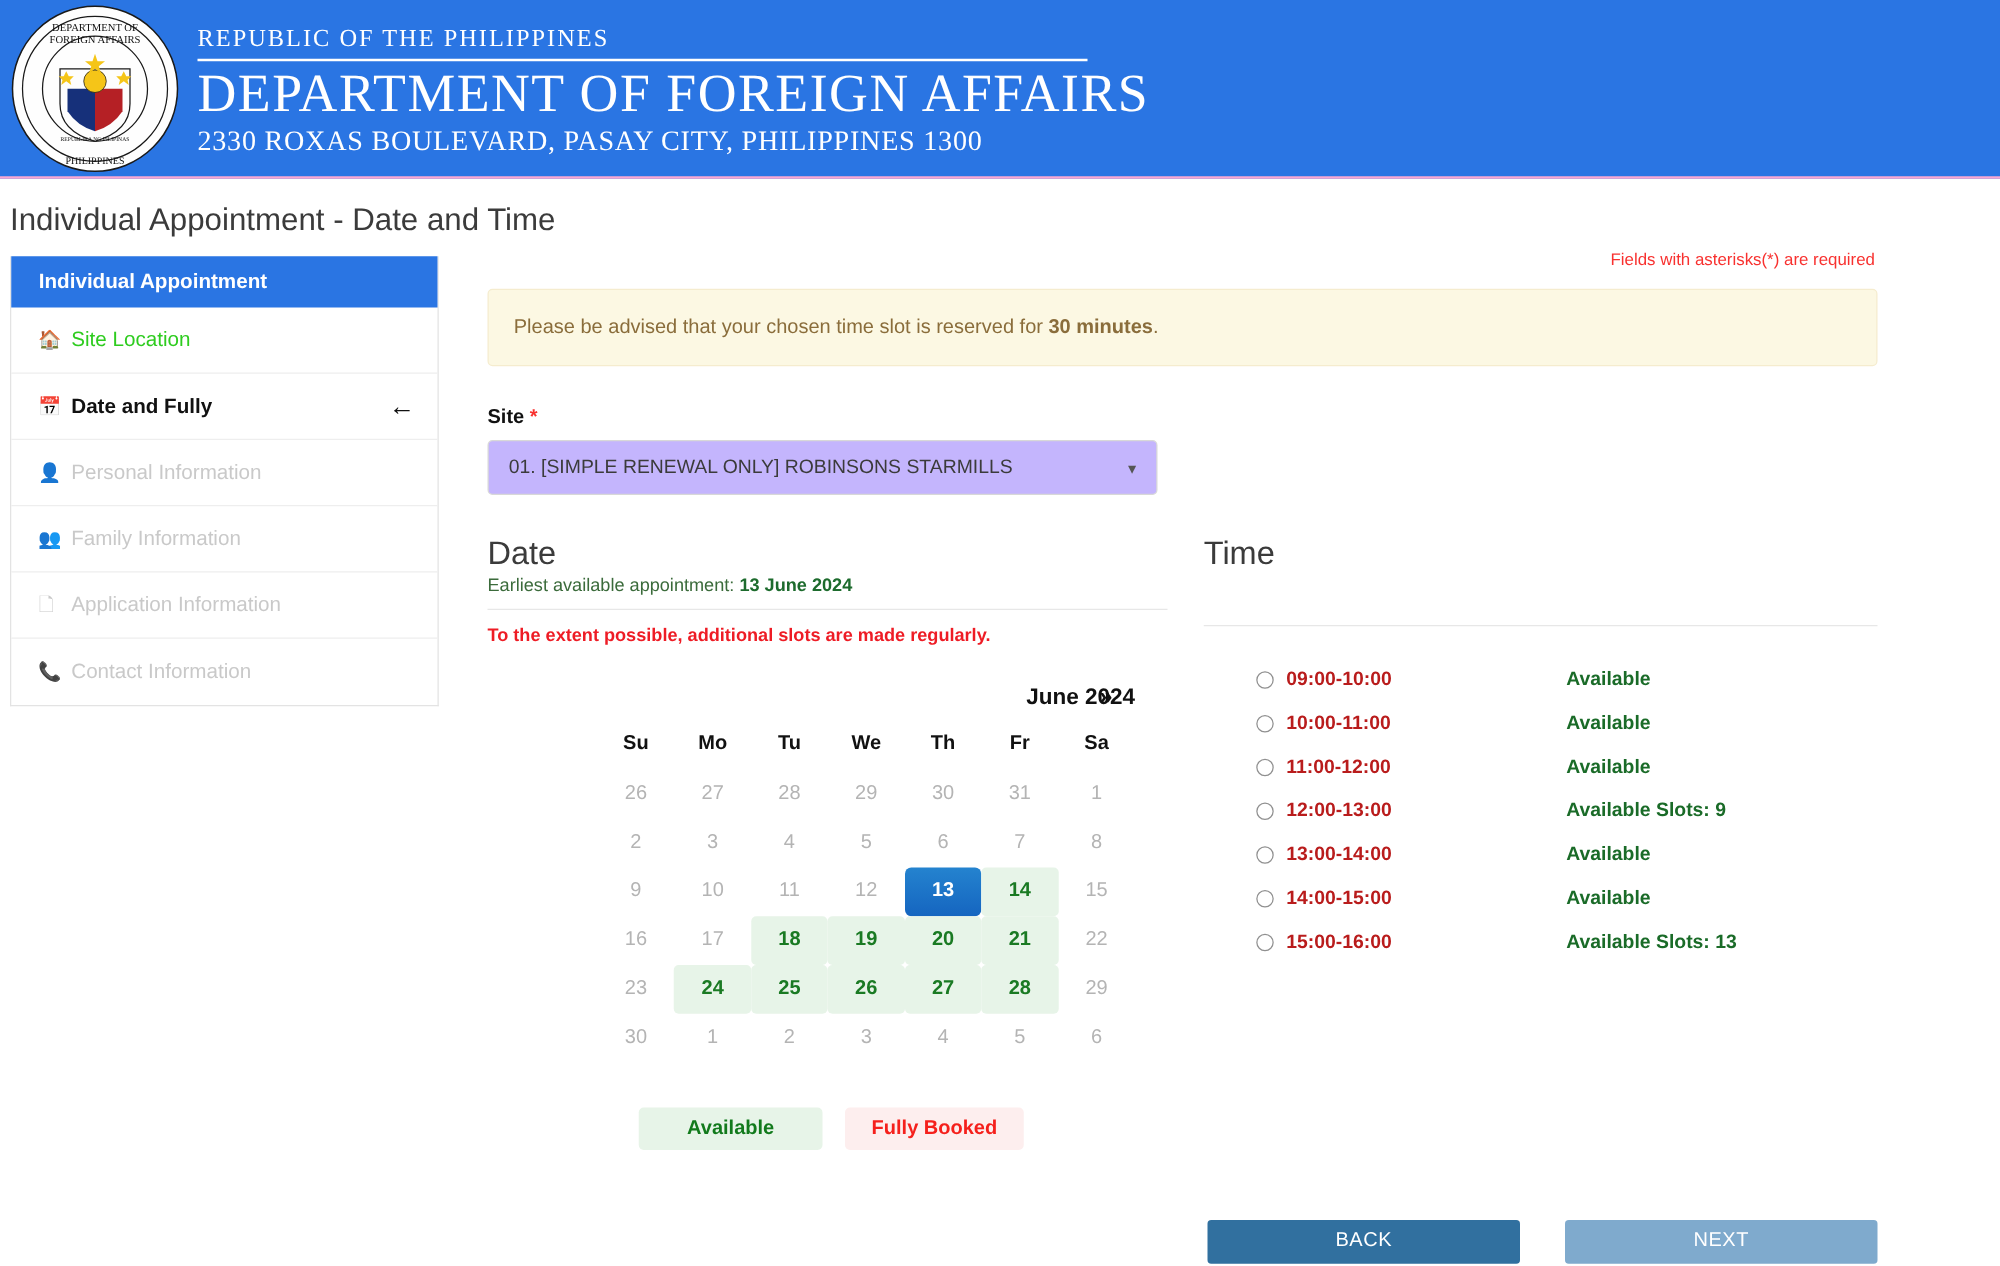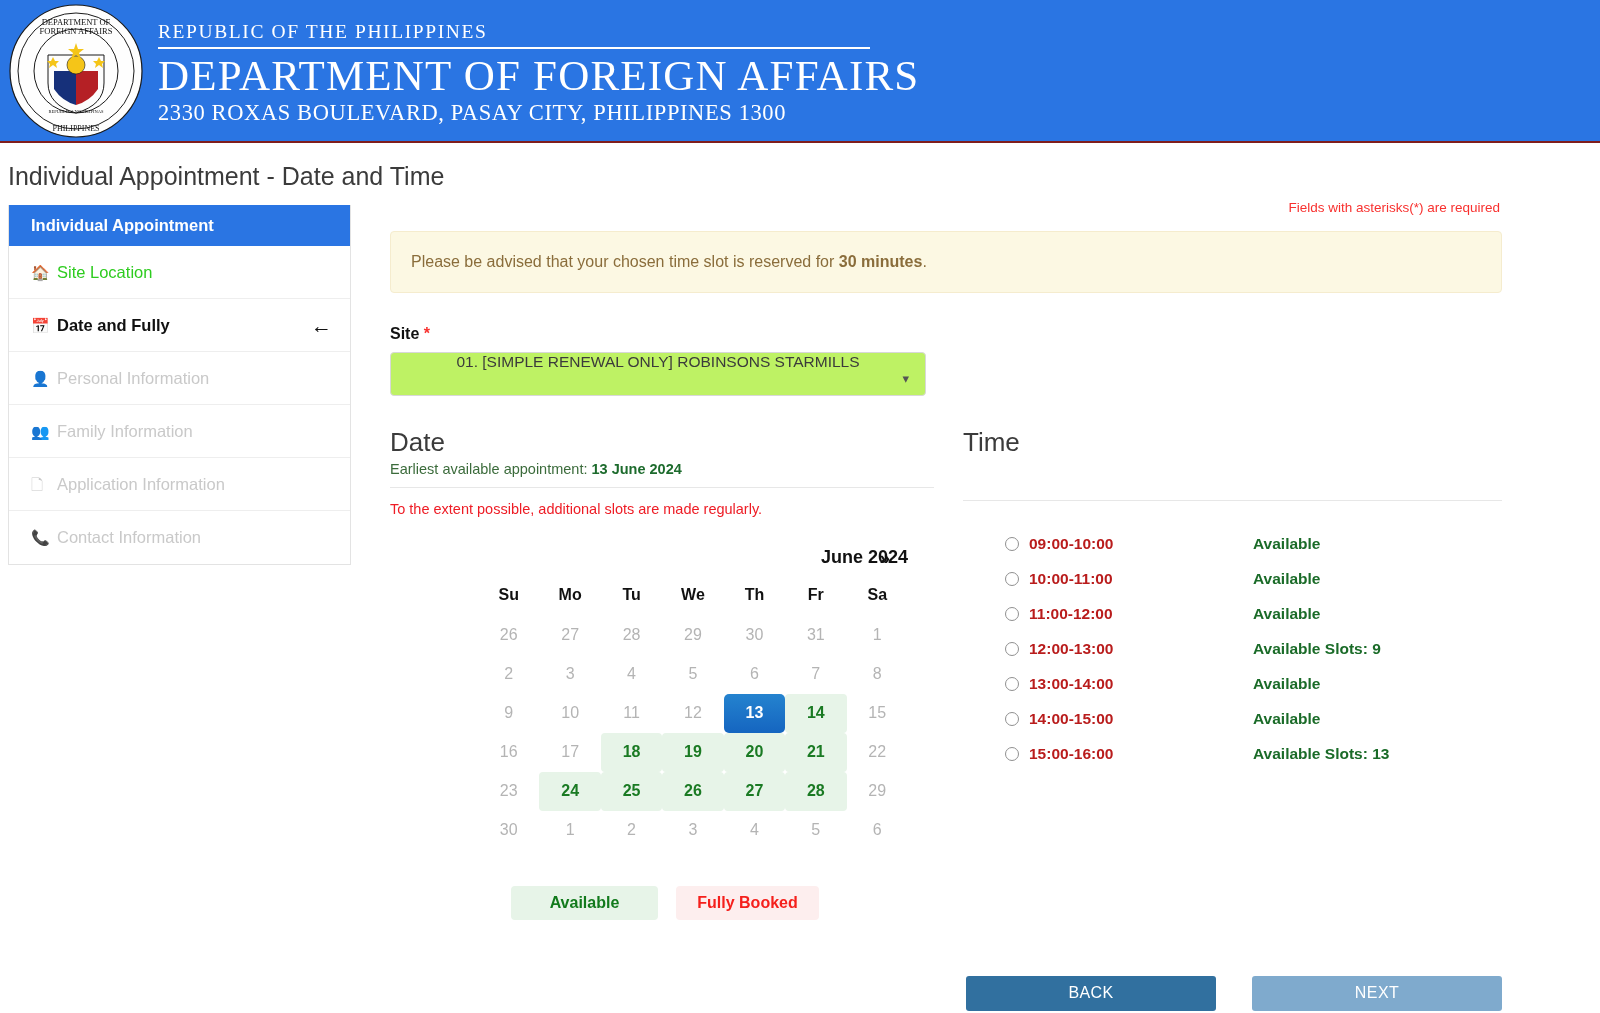--- a/index.html
+++ b/index.html
@@ -10,21 +10,21 @@
     font-family: "Liberation Sans", sans-serif;
     overflow: hidden;
   }
 
   
   .dfa-header {
     position: relative;
     width: 1600px;
     height: 143px;
     background: #2a75e3;
-    border-bottom: 2px solid #7f1d1d;
+    border-bottom: 2px solid #f9a8d4;
     overflow: hidden;
   }
   .seal {
     position: absolute;
     left: 8px; top: 3px;
     width: 136px; height: 136px;
   }
   .header-text { position: absolute; left: 158px; top: 22px; color: #ffffff; }
   .hdr-line1 {
     font-family: "Liberation Serif", serif;
@@ -94,36 +94,36 @@
     background: #fcf8e3; border: 1px solid #f5ecce; border-radius: 4px;
     color: #8a6d3b; font-size: 16px;
     padding: 21px 20px; margin-bottom: 32px;
   }
   .alert b { font-weight: bold; color: #8a6d3b; }
 
   .field-label { font-size: 16px; font-weight: bold; color: #111; margin-bottom: 9px; }
   .req-star { color: #f8312f; font-weight: bold; }
   .site-select {
     position: relative; width: 536px; height: 44px;
-    border: 1px solid #d8d8d8; border-radius: 4px; background: #bef264;
+    border: 1px solid #d8d8d8; border-radius: 4px; background: #c4b5fd;
     display: flex; align-items: center; padding: 0 16px;
-    font-size: 15.5px; color: #3b3b3b; flex-direction: column;
+    font-size: 15.5px; color: #3b3b3b;
   }
   .site-select .chev { margin-left: auto; font-size: 13px; color: #555; }
 
   
   .cols { display: flex; margin-top: 32px; }
   .col-date { width: 545px; }
   .col-time { width: 540px; margin-left: 29px; }
   .sec-title { font-size: 26px; color: #3b3b3b; font-weight: 400; line-height: 1.15; }
   .sec-sub { font-size: 14.5px; color: #3b6b3b; margin-top: 3px; }
   .sec-sub b { color: #1d6b2d; font-weight: bold; }
   .sec-rule { height: 1px; background: #e7e7e7; margin: 10px 0 0 0; }
   .sec-rule-time { height: 1px; background: #e7e7e7; margin: 42px 0 0 0; }
-  .red-note { color: #ee1c25; font-size: 14.5px; font-weight: normal; margin-top: 13px; }
+  .red-note { color: #ee1c25; font-size: 14.5px; font-weight: bold; margin-top: 13px; }
 
   
   .cal { width: 430px; margin: 26px auto 0 88px; }
   .cal-head {
     display: flex; align-items: center; justify-content: flex-end;
     position: relative; height: 30px;
     font-size: 18px; font-weight: bold; color: #111;
   }
   .cal-next { position: absolute; right: 18px; font-size: 19px; font-weight: bold; color: #111; }
   .cal-grid { width: 100%; border-collapse: collapse; margin-top: 12px; }

